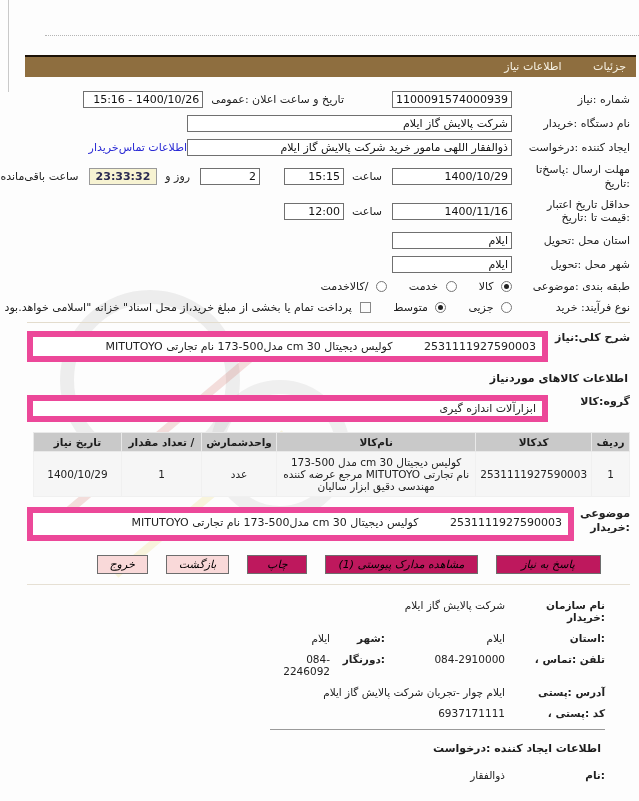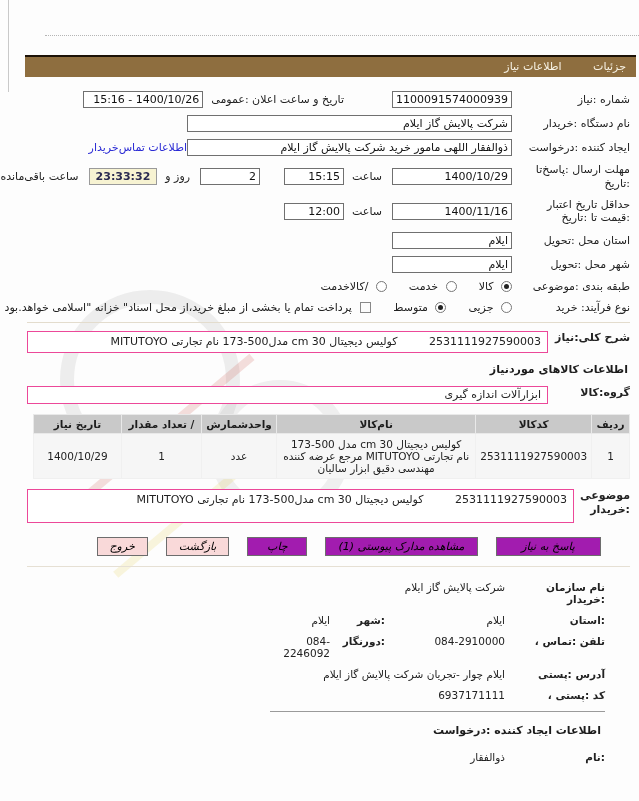--- a/index.html
+++ b/index.html
@@ -32,35 +32,35 @@
   .radio.checked::after { content:""; position:absolute; left:2px; top:2px; width:5px; height:5px;
            border-radius:50%; background:#222; }
   .checkbox { display:inline-block; width:11px; height:11px; border:1px solid #888; background:#fbfbfb;
            margin-left:5px; vertical-align:-2px; }
   .opt { margin-left:22px; white-space:nowrap; }
 
   .sep { border:none; border-top:1px solid #e3dccd; margin:4px 0 8px; }
   .bold { font-weight:bold; }
 
   .descrow { display:flex; align-items:flex-start; margin:2px 0 10px; direction:rtl; font-size:11px; }
-  .descbox { flex:1; border:1px solid #ec4899; background:#fff; min-height:22px; padding:3px 6px;
+  .descbox { flex:1; border:6px solid #ec4899; background:#fff; min-height:22px; padding:3px 6px;
              direction:rtl; }
   .descbox .num { font-weight:normal; margin-left:28px; }
 
   .sectionhead { font-weight:bold; font-size:11px; margin:10px 2px 10px; color:#1c1c1c; }
 
   table.goods { width:99%; border-collapse:collapse; font-size:10.5px; margin:6px 0 10px;
                 border:1px solid #c3c3c3; background:#f6f6f6; }
   table.goods th { background:#c9c9c9; color:#1d1d1d; font-weight:bold; padding:3px 4px;
                 border:1px solid #e9e9e9; }
   table.goods td { padding:4px 4px; text-align:center; color:#222; border:1px solid #f0f0f0; }
 
   .btnrow { display:flex; direction:rtl; justify-content:center; gap:18px; margin:14px 0 10px; padding-left:40px; }
   .btn { font-family:inherit; font-size:11px; padding:2px 12px; border:1px solid #6d6d6d; cursor:pointer;font-style:italic; }
-  .btn.green { background:#a21caf; }
+  .btn.green { background:#be185d; }
   .btn.pink  { background:#f9d9d9; }
 
   .sep2 { border:none; border-top:1px solid #e6e0d4; margin:8px 0 10px; }
 
   .contactwrap { direction:rtl; font-size:10.5px; color:#222; margin:14px 25px 0 0; width:340px; }
   .crow { display:flex; margin-bottom:9px; align-items:flex-start; }
   .clabel { width:100px; flex:0 0 100px; font-weight:bold; }
   .cvalue { width:120px; flex:0 0 120px; }
   .clabel2 { width:55px; flex:0 0 55px; font-weight:bold; }
   .cvalue2 { flex:1; }

